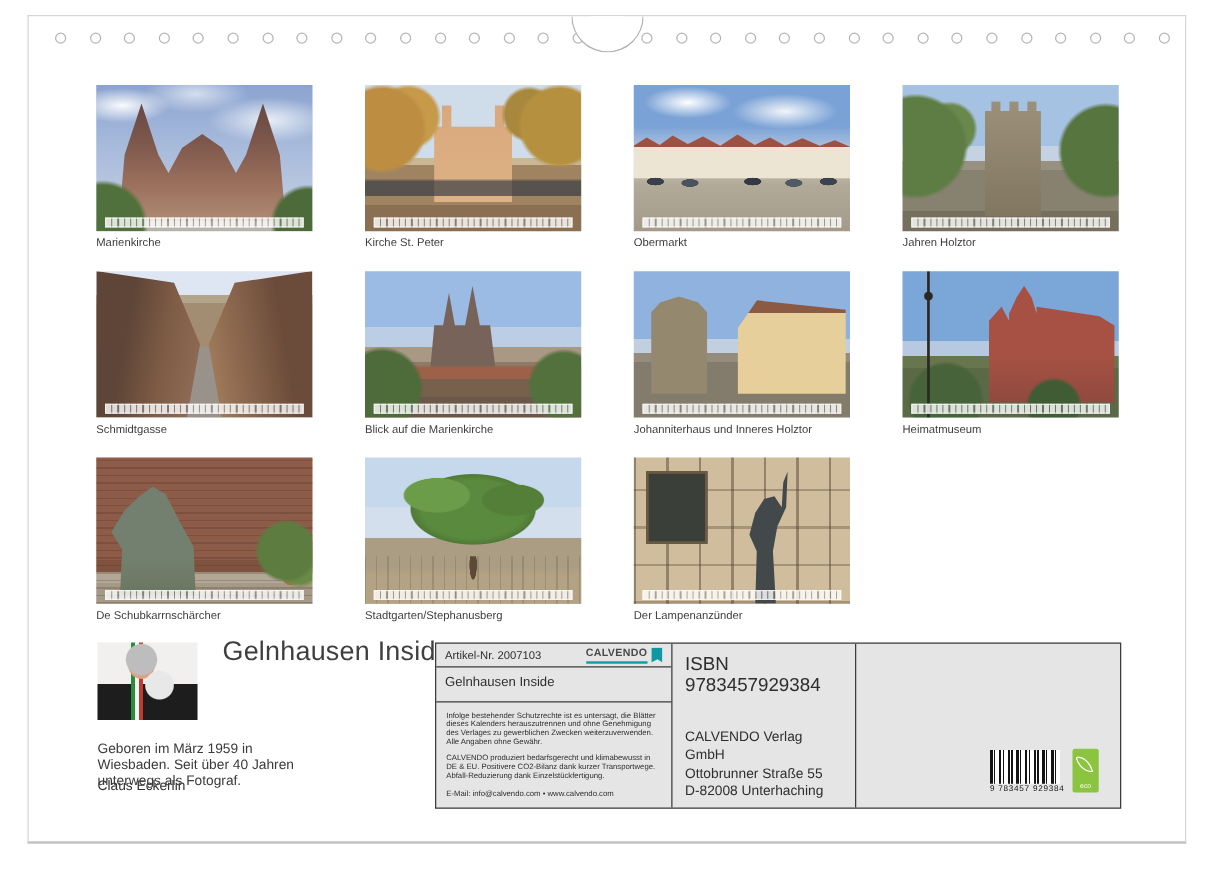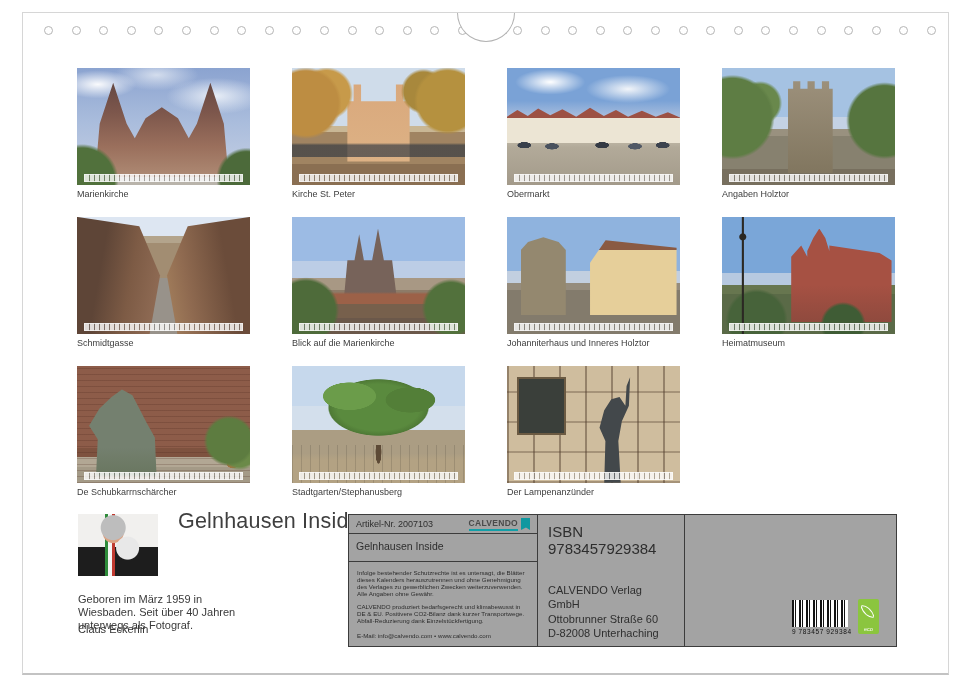--- a/index.html
+++ b/index.html
@@ -155,21 +155,21 @@
       radial-gradient(circle at 44% 22%,#bdbdbd 0 12px,rgba(0,0,0,0) 13px),
       radial-gradient(circle at 44% 30%,#dca284 0 10px,rgba(0,0,0,0) 11px),
       linear-gradient(90deg,rgba(0,0,0,0) 34%,#2e8b3a 34% 38%,#f5f5f5 38% 42%,#c03a30 42% 46%,rgba(0,0,0,0) 46%) 0 0/100% 100%,
       linear-gradient(0deg,#1d1d1d 0 46%,rgba(0,0,0,0) 46%),
       #f1f0ee;}
   .author-name{position:absolute;left:78px;top:579px;font-size:11px;color:#333;margin-top:44px;}
   .author-bio{position:absolute;left:78px;top:593px;width:160px;font-size:11px;line-height:1.18;color:#3a3a3a;}
   .main-title{position:absolute;left:178px;top:509px;font-size:21.5px;font-weight:400;color:#3f3f3f;margin:0;letter-spacing:.2px;}
 
   .infotable{position:absolute;left:348px;top:514px;width:549px;height:133px;display:flex;
-             border:1px solid #3c3c3c;font-size:9.5px;color:#2e2e2e;background:#a3a3a3;}
+             border:1px solid #3c3c3c;font-size:9.5px;color:#2e2e2e;background:#e5e5e5;}
   .col-left{width:189px;border-right:1px solid #3c3c3c;display:flex;flex-direction:column;}
   .row-article{height:25px;border-bottom:1px solid #3c3c3c;display:flex;align-items:center;
                justify-content:space-between;padding:0 7px;}
   .article-no{font-size:9px;}
   .cv-logo{display:flex;align-items:center;}
   .cv-word{font-size:8.5px;font-weight:bold;color:#4a4a4a;letter-spacing:.3px;line-height:1;}
   .cv-tag{height:2px;background:#12a0a8;margin-top:1.5px;}
   .cv-flag{width:9px;height:12px;background:#0f98a0;margin-left:3px;
            clip-path:polygon(0 0,100% 0,100% 100%,55% 78%,0 100%);}
   .row-title{height:32px;border-bottom:1px solid #3c3c3c;padding:6px 7px;font-size:10.5px;}
@@ -247,21 +247,21 @@
     <figure>
       <div class="thumb t2">
           <div class="ds"></div>
         </div>
       <figcaption class="caption">Obermarkt</figcaption>
     </figure>
     <figure>
       <div class="thumb t3">
           <div class="ds"></div>
         </div>
-      <figcaption class="caption">Angaben Holztor</figcaption>
+      <figcaption class="caption">Jahren Holztor</figcaption>
     </figure>
 
     <figure>
       <div class="thumb t4">
           <div class="ds"></div>
         </div>
       <figcaption class="caption">Schmidtgasse</figcaption>
     </figure>
     <figure>
       <div class="thumb t5">
@@ -324,21 +324,21 @@
       <div class="row-legal">
         <p>Infolge bestehender Schutzrechte ist es untersagt, die Blätter dieses Kalenders herauszutrennen und ohne Genehmigung des Verlages zu gewerblichen Zwecken weiterzuverwenden. Alle Angaben ohne Gewähr.</p>
         <p>CALVENDO produziert bedarfsgerecht und klimabewusst in DE &amp; EU. Positivere CO2-Bilanz dank kurzer Transportwege. Abfall-Reduzierung dank Einzelstückfertigung.</p>
         <div class="email-line">E-Mail: info@calvendo.com • www.calvendo.com</div>
       </div>
     </div>
     <div class="col-mid">
       <div class="isbn">ISBN 9783457929384</div>
       <div class="pub">
         <div>CALVENDO Verlag GmbH</div>
-        <div>Ottobrunner Straße 60</div>
+        <div>Ottobrunner Straße 55</div>
         <div>D-82008 Unterhaching</div>
       </div>
     </div>
     <div class="col-right">
       <div class="barcode">
         <div class="bars"></div>
         <div class="bc-num">9 783457 929384</div>
       </div>
       <div class="eco">
         <div class="leaf"></div>

